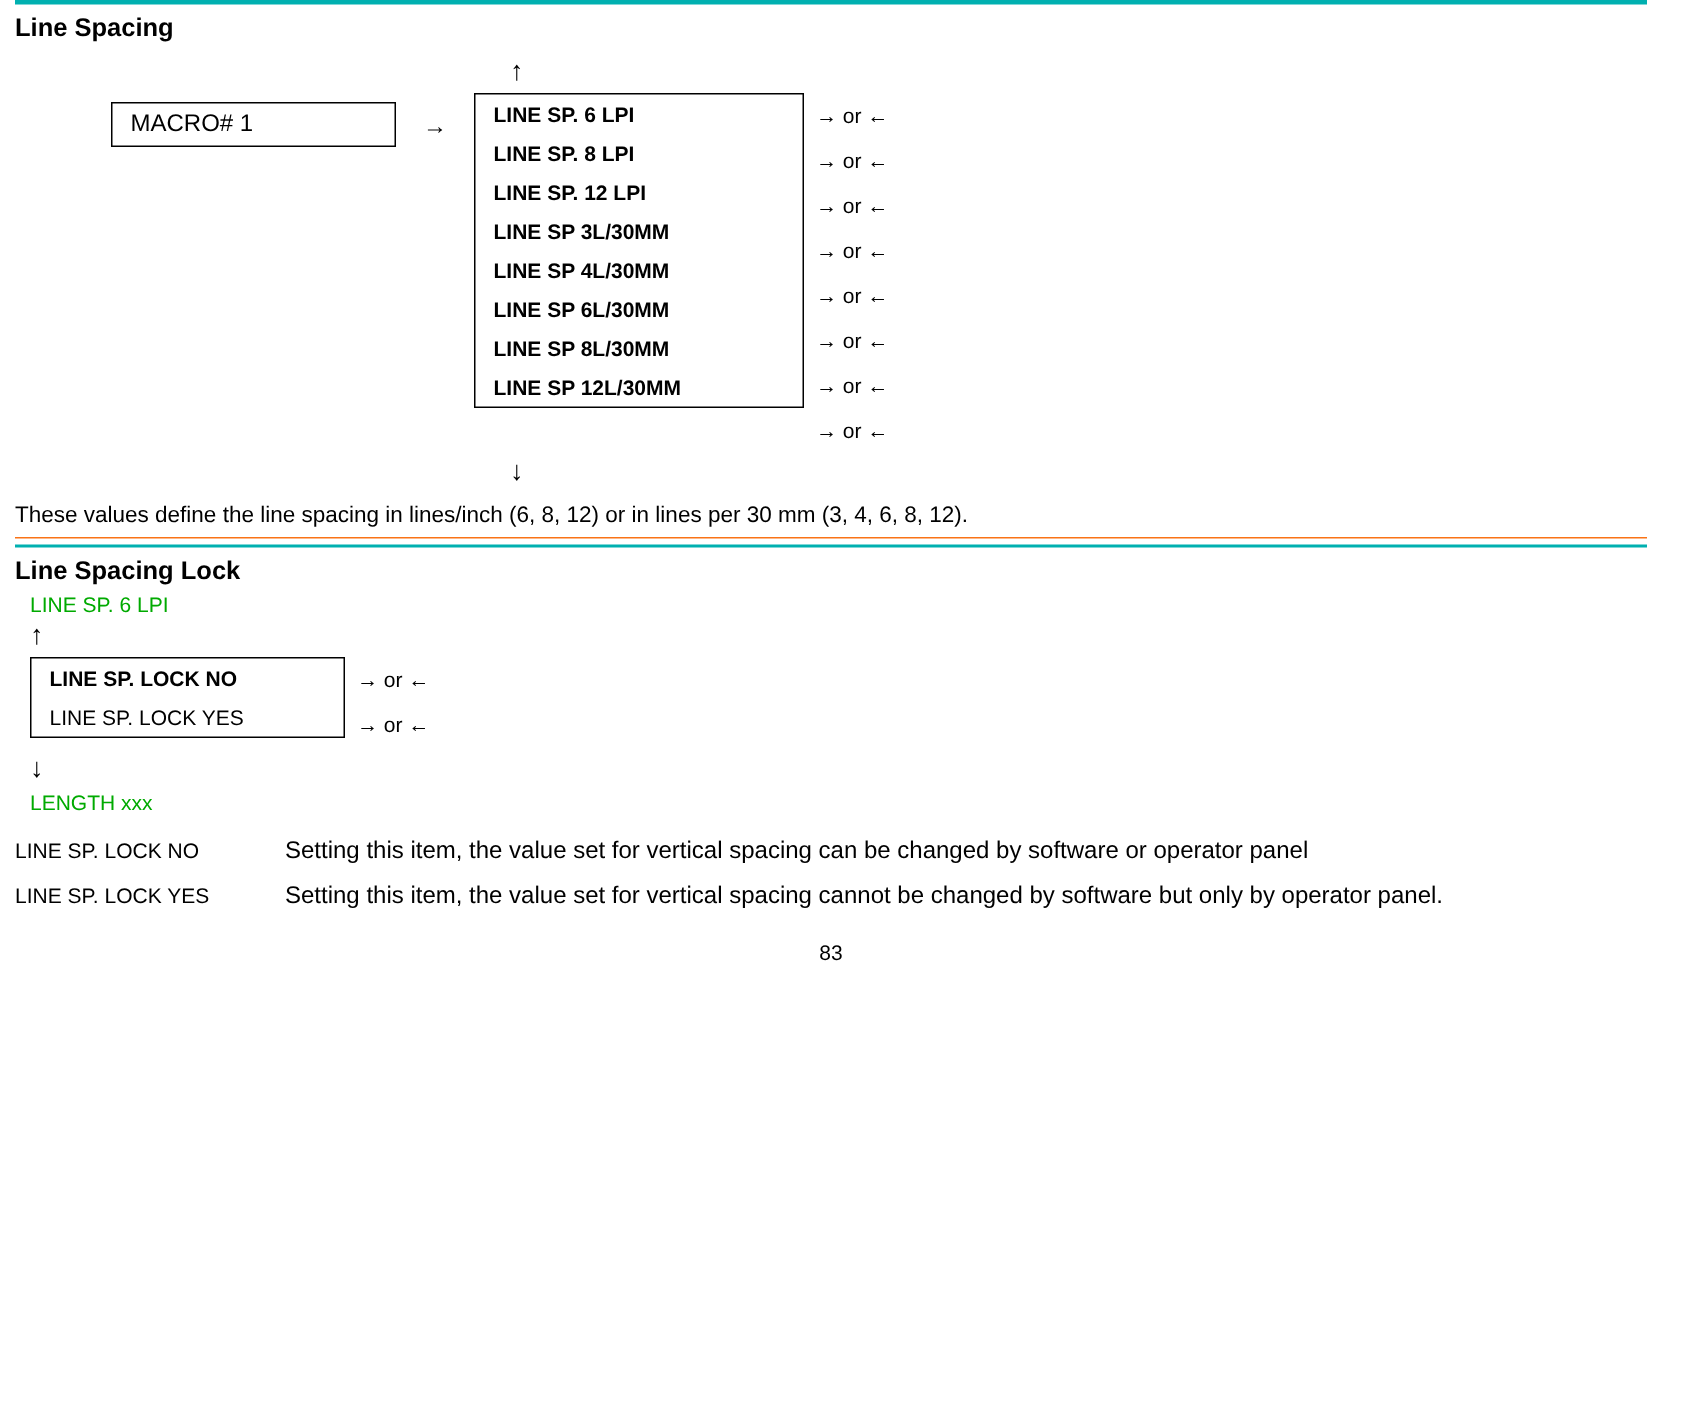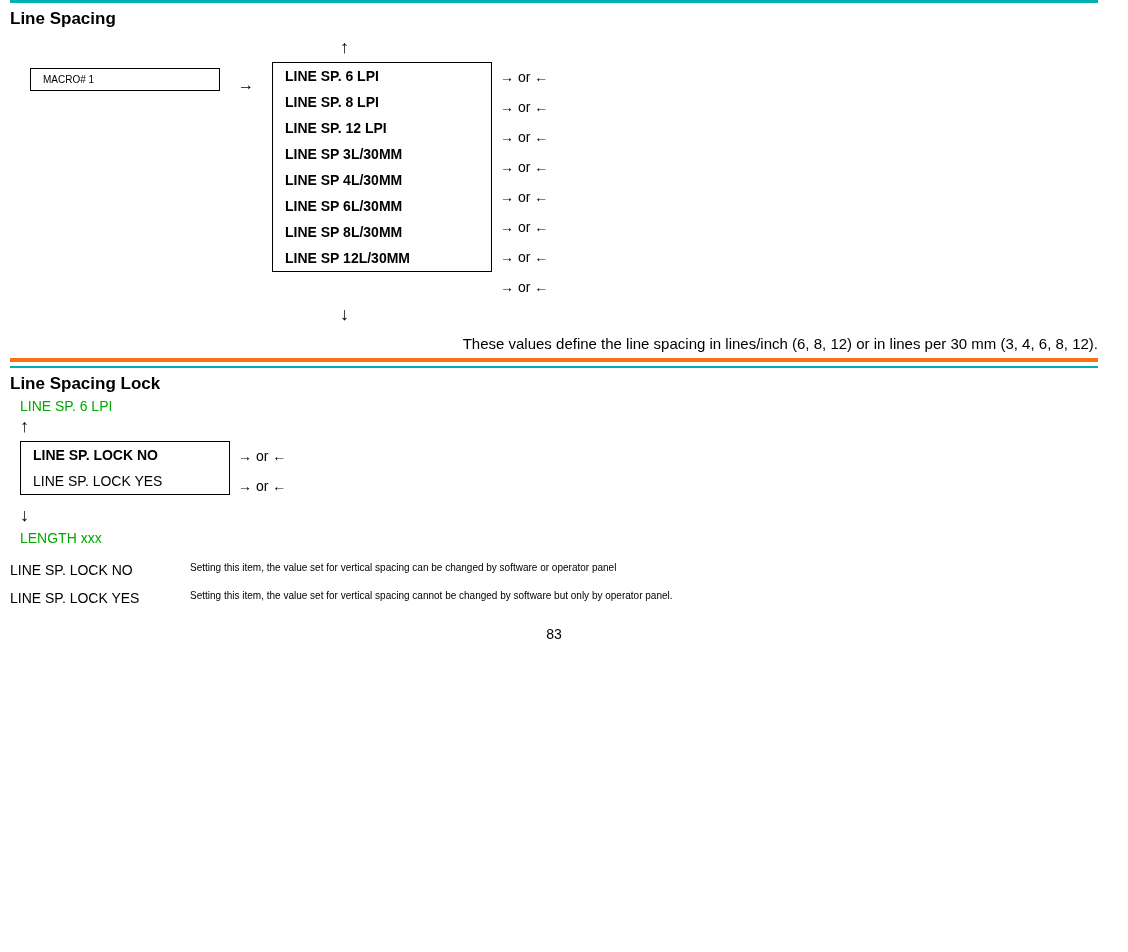--- a/index.html
+++ b/index.html
@@ -73,24 +73,25 @@
 
     .macro-box-wrapper {
       display: flex;
       align-items: flex-start;
       margin-top: 6px;
     }
 
     .macro-box {
       border: 1.5px solid #000;
       padding: 5px 12px;
-      font-size: 10px;
+      font-size: 16px;
       min-width: 190px;
       display: inline-block;
       white-space: nowrap;
+      margin-left: 44px;
     }
 
     .arrow-right {
       font-size: 16px;
       margin: 8px 18px 0 18px;
     }
 
     
     .menu-box {
       border: 1.5px solid #000;
@@ -130,23 +131,22 @@
       color: #00aa00;
       font-size: 14px;
       margin-left: 310px;
       margin-top: 2px;
     }
 
     
     .description-text {
       font-size: 15px;
       margin: 8px 0 4px 0;
-      border-bottom: 4px solid #f97316;
+      border-bottom: 1px solid #f97316;
       padding-bottom: 6px;
-      text-align: right;
     }
 
     
     .lock-section {
       margin-top: 4px;
     }
 
     .lock-section .section-heading {
       padding-bottom: 4px;
     }
@@ -227,21 +227,21 @@
 
     .desc-label {
       min-width: 180px;
       font-size: 14px;
       font-weight: normal;
       padding-right: 10px;
       flex-shrink: 0;
     }
 
     .desc-text {
-      font-size: 10px;
+      font-size: 16px;
       flex: 1;
     }
 
     
     .page-number {
       text-align: center;
       font-size: 14px;
       margin-top: 20px;
       padding-bottom: 10px;
     }

